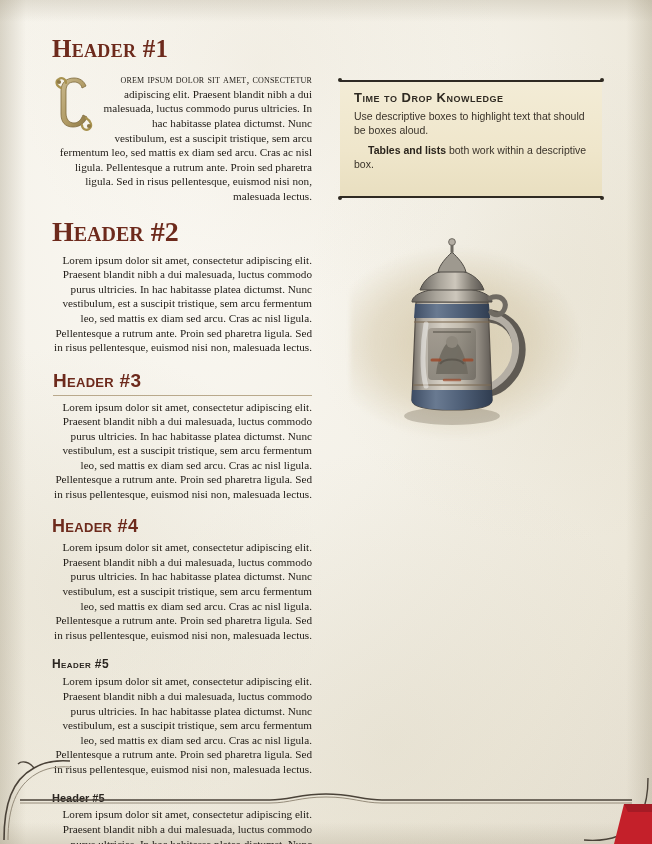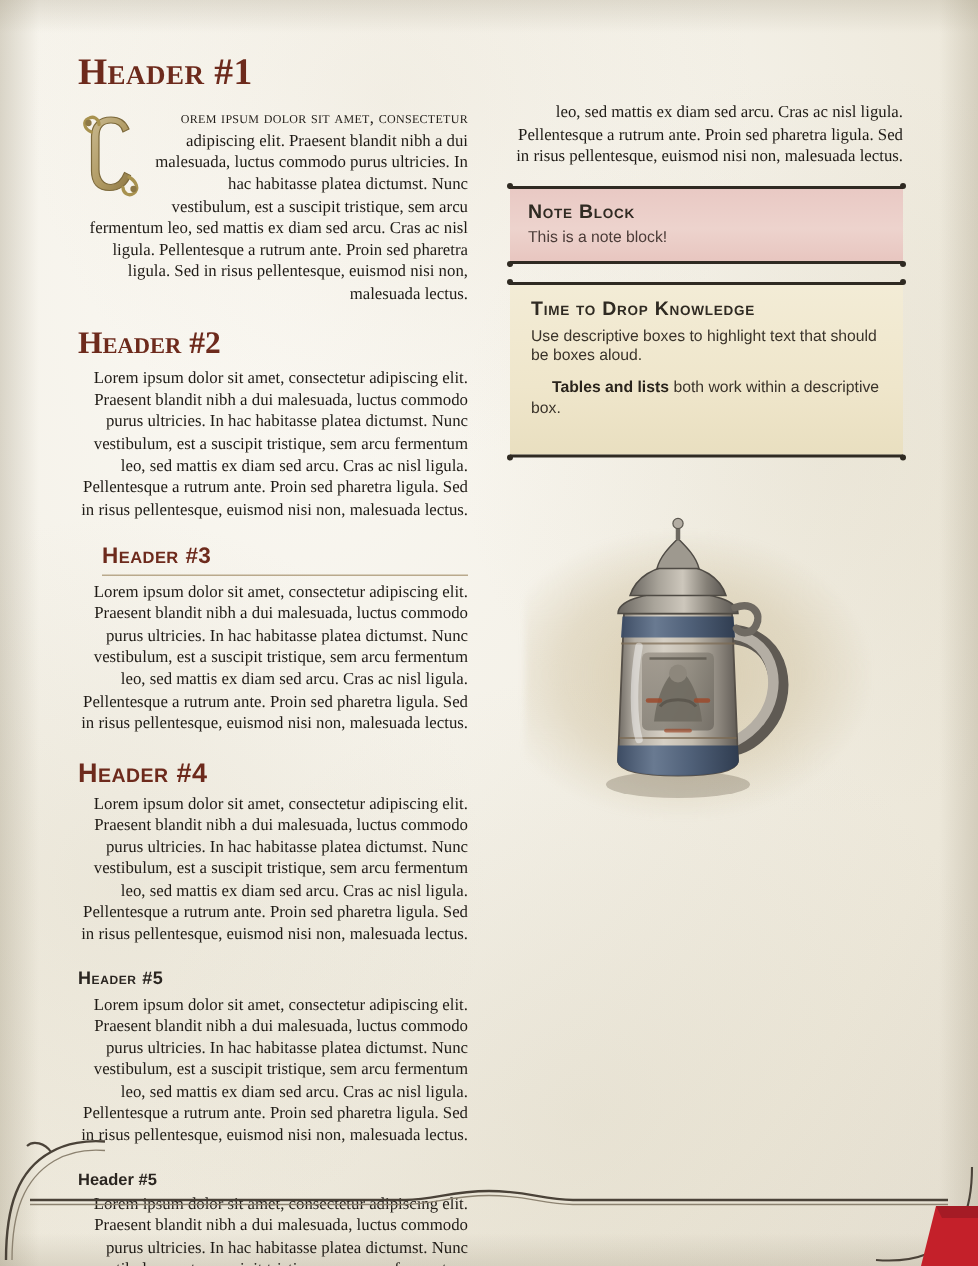--- a/index.html
+++ b/index.html
@@ -79,31 +79,31 @@
     font-size: 25px;
     margin: 0 0 10px 0;
     letter-spacing: 0.3px;
     line-height: 1.05;
   }
   h2.h2 {
     font-family: "Liberation Serif", serif;
     font-variant: small-caps;
     font-weight: bold;
     color: #6d2a1c;
-    font-size: 21px;
+    font-size: 28px;
     margin: 14px 0 6px 0;
     line-height: 1.05;
   }
   h3.h3 {
     font-family: "Liberation Sans", sans-serif;
     font-variant: small-caps;
     font-weight: bold;
     color: #6d2a1c;
-    font-size: 15px;
-    margin: 16px 0 4px 16px;
+    font-size: 19px;
+    margin: 16px 0 4px 1px;
     padding-bottom: 3px;
     border-bottom: 1px solid #b9a98c;
     line-height: 1.1;
     letter-spacing: 0.3px;
   }
   h4.h4 {
     font-family: "Liberation Sans", sans-serif;
     font-variant: small-caps;
     font-weight: bold;
     color: #6d2a1c;
@@ -313,30 +313,21 @@
 
       <h5 class="h5">Header #5</h5>
       <p class="body">Lorem ipsum dolor sit amet, consectetur adipiscing elit. Praesent blandit nibh a dui malesuada, luctus commodo purus ultricies. In hac habitasse platea dictumst. Nunc vestibulum, est a suscipit tristique, sem arcu fermentum leo, sed mattis ex diam sed arcu. Cras ac nisl ligula. Pellentesque a rutrum ante. Proin sed pharetra ligula. Sed in risus pellentesque, euismod nisi non, malesuada lectus.</p>
 
       <h6 class="h6">Header #5</h6>
       <p class="body">Lorem ipsum dolor sit amet, consectetur adipiscing elit. Praesent blandit nibh a dui malesuada, luctus commodo purus ultricies. In hac habitasse platea dictumst. Nunc vestibulum, est a suscipit tristique, sem arcu fermentum</p>
     </div>
 
     <div class="col-right">
 
-      <p class="body">leo, sed mattis ex diam sed arcu. Cras ac nisl ligula. Pellentesque a rutrum ante. Proin sed pharetra ligula. Sed in risus pellentesque, euismod nisi non, malesuada lectus.</p>
-
-      <div class="note-block">
-        <span class="corner tl"></span>
-        <span class="corner tr"></span>
-        <span class="corner bl"></span>
-        <span class="corner br"></span>
-        <div class="nb-title">Note Block</div>
-        <p class="nb-text">This is a note block!</p>
-      </div>
+
 
       <div class="desc-box">
         <span class="corner tl"></span>
         <span class="corner tr"></span>
         <span class="corner bl"></span>
         <span class="corner br"></span>
         <div class="db-title">Time to Drop Knowledge</div>
         <p class="db-text">Use descriptive boxes to highlight text that should be boxes aloud.</p>
         <p class="db-text indent"><b>Tables and lists</b><span> both work within a descriptive box.</span></p>
       </div>

